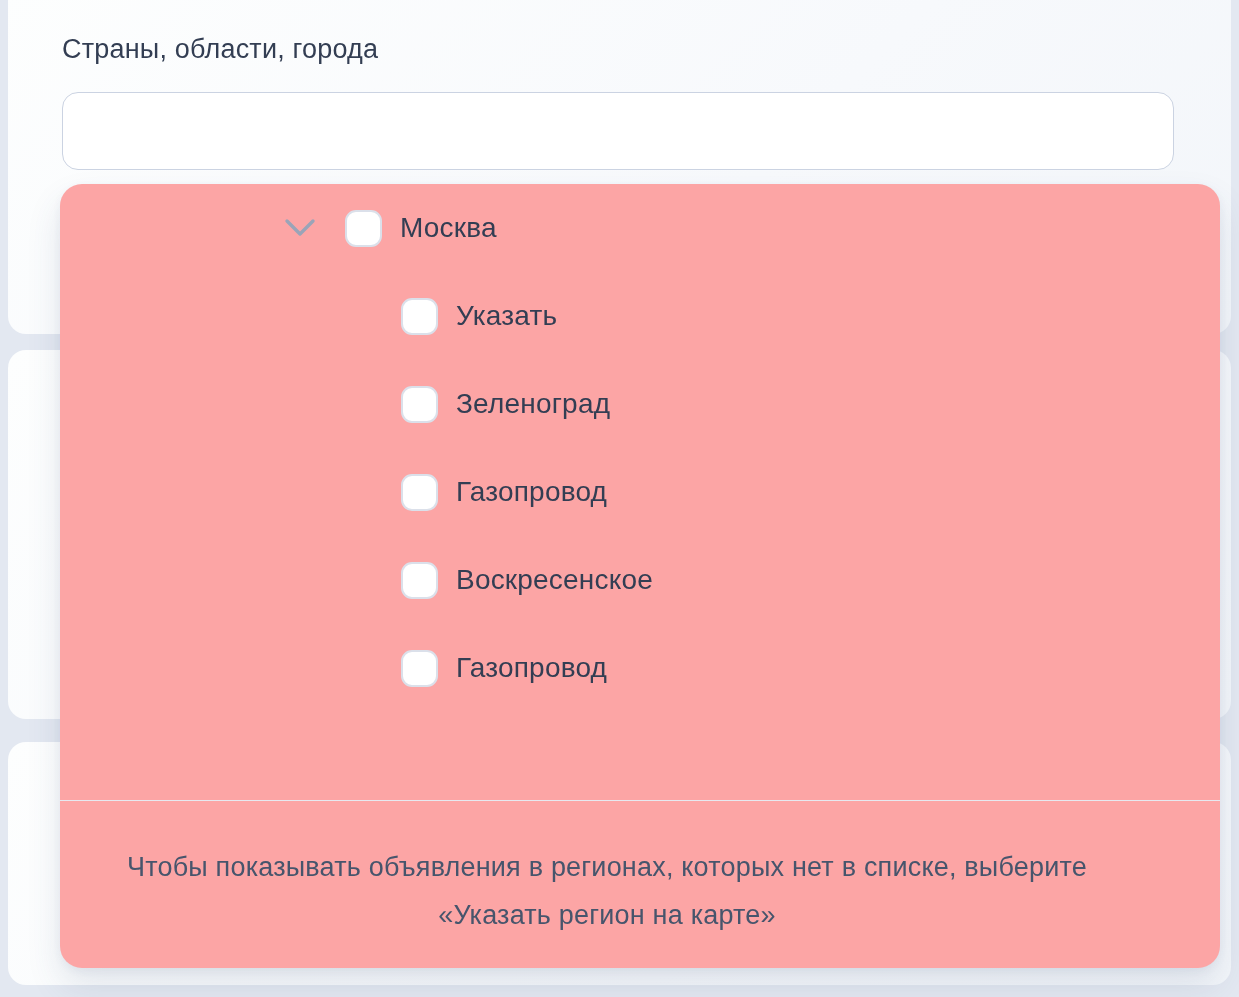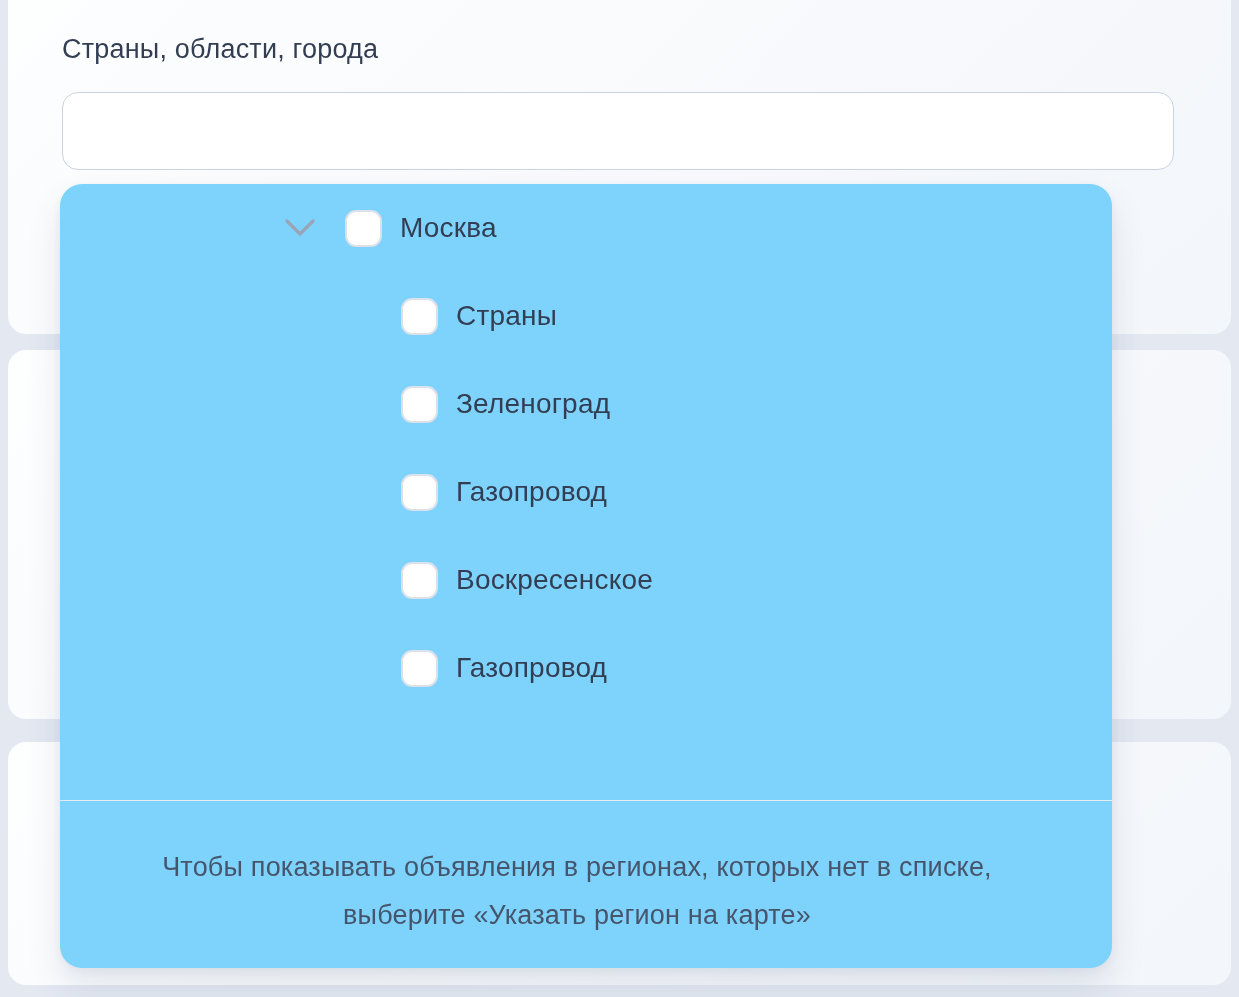--- a/index.html
+++ b/index.html
@@ -55,23 +55,23 @@
     color: #333e53;
     padding: 0 22px;
     font-family: inherit;
   }
 
   
   .dropdown-panel {
     position: absolute;
     left: 60px;
     top: 184px;
-    width: 1052px;
+    width: 1160px;
     height: 784px;
-    background: #7dd3fc;
+    background: #fca5a5;
     border-radius: 22px;
     box-shadow: 0 18px 34px rgba(55, 75, 115, 0.13), 0 3px 8px rgba(55, 75, 115, 0.06);
     z-index: 2;
     overflow: hidden;
   }
   .options-viewport {
     position: absolute;
     top: 0;
     left: 0;
     right: 0;
@@ -162,21 +162,21 @@
             <polyline points="4,5 17,18 30,5" stroke="#9aa4b8" stroke-width="3.4" stroke-linecap="round" stroke-linejoin="round" fill="none"></polyline>
           </svg>
         </div>
         <div class="checkbox"></div>
         <div class="option-label">Москва</div>
       </div>
 
       <div id="child-rows">
   <div class="option-row child">
     <div class="checkbox"></div>
-    <div class="option-label">Страны</div>
+    <div class="option-label">Указать</div>
   </div>
 
   <div class="option-row child">
     <div class="checkbox"></div>
     <div class="option-label">Зеленоград</div>
   </div>
 
   <div class="option-row child">
     <div class="checkbox"></div>
     <div class="option-label">Газопровод</div>

